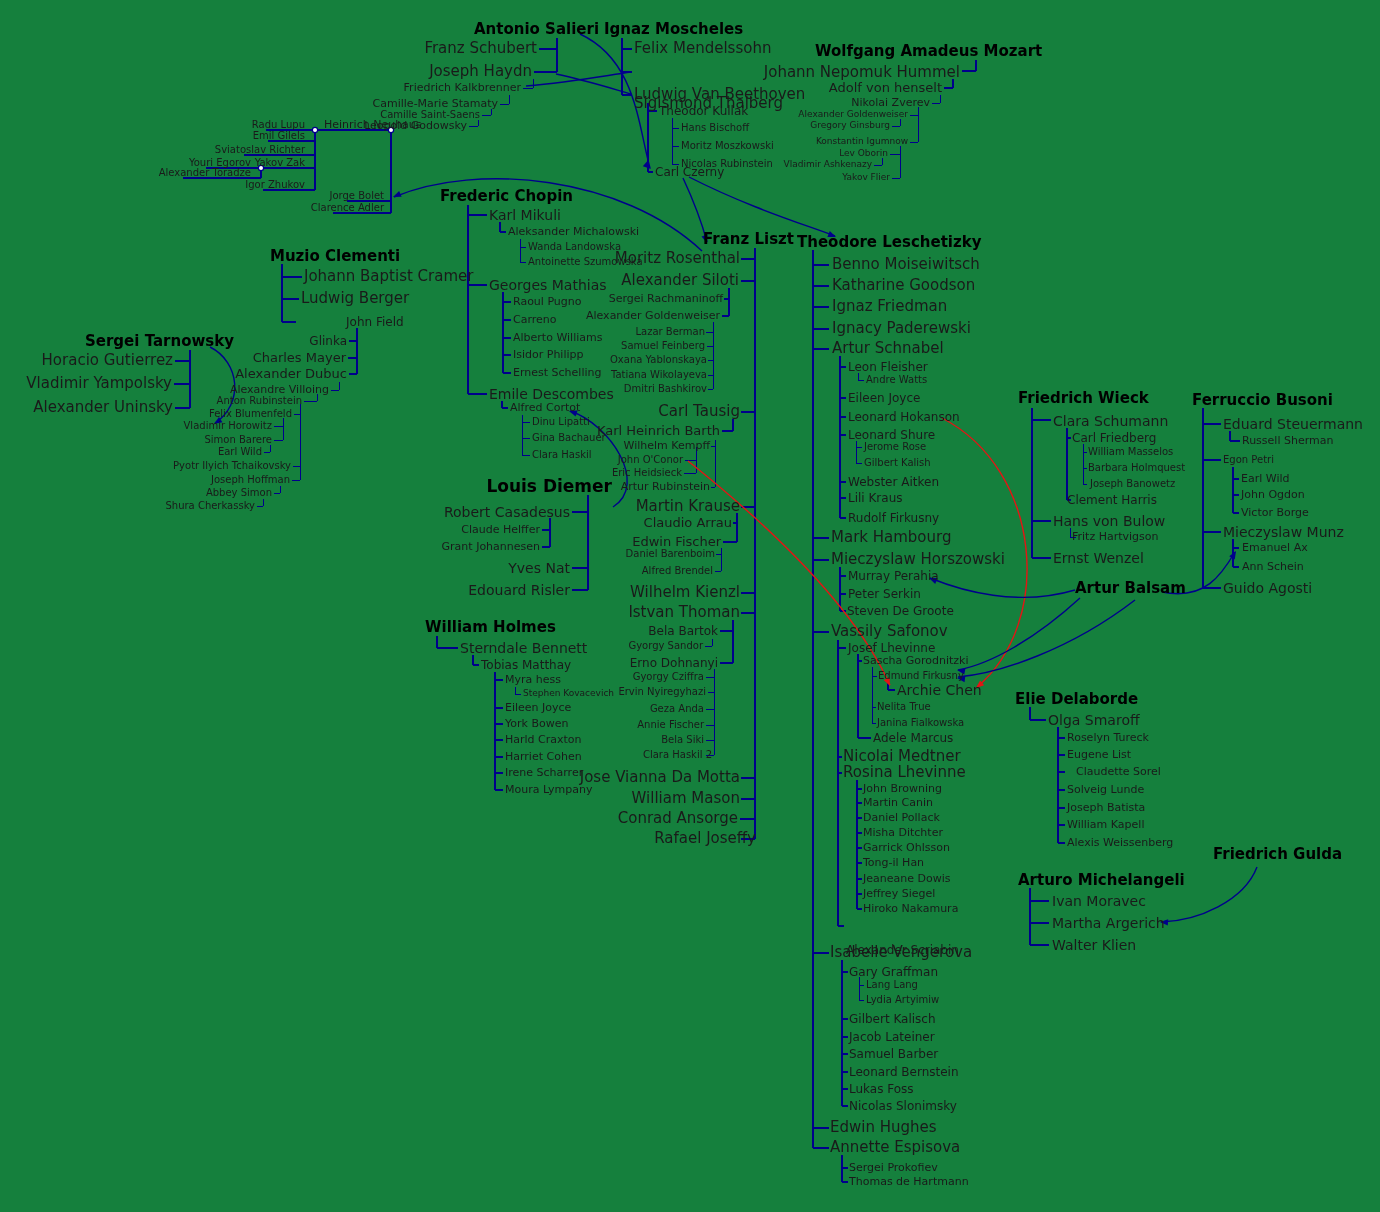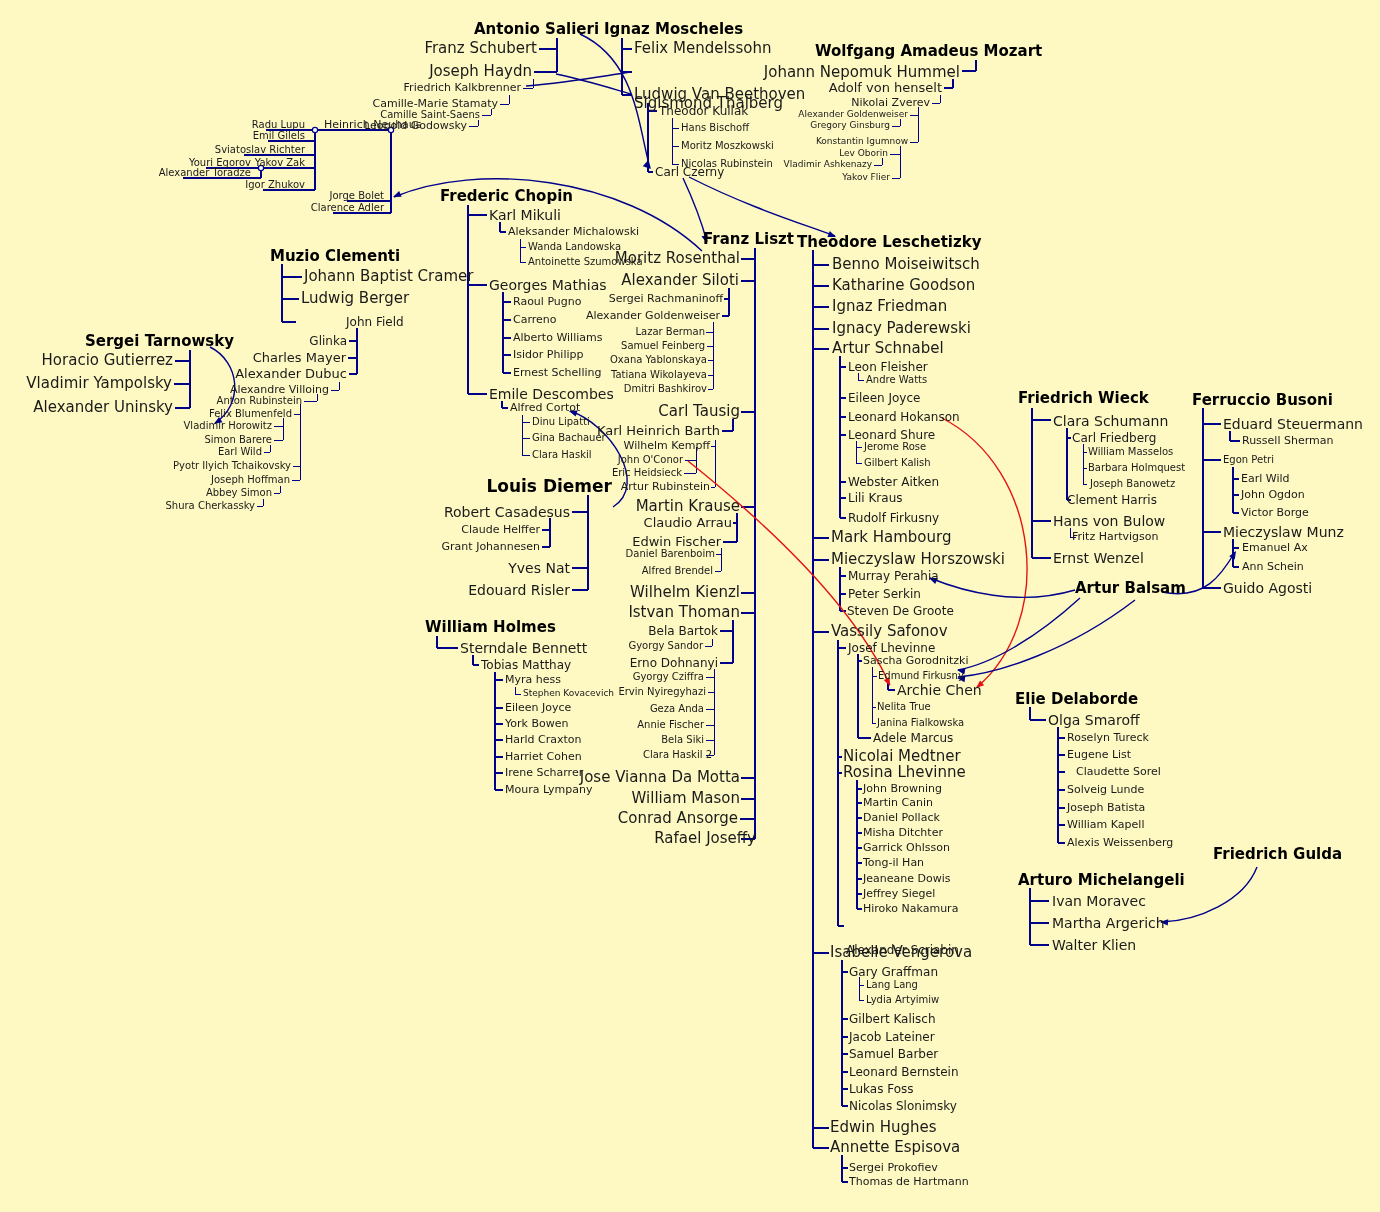--- a/index.html
+++ b/index.html
@@ -6,21 +6,21 @@
   #stage{position:relative;width:1380px;height:1212px;background:#fff;overflow:hidden;
          font-family:"DejaVu Sans","Liberation Sans",sans-serif;}
   #connector-svg{position:absolute;left:0;top:0;}
   .node{position:absolute;white-space:nowrap;color:#1a1a1a;transform:translateY(-52%);line-height:1;}
   .node.r{transform:translate(-100%,-52%);}
   .node.b{font-weight:bold;color:#000;}
 </style>
 </head>
 <body>
 
-<div id="stage" style="background: #fef9c3;">
+<div id="stage" style="background: #15803d;">
   <svg id="connector-svg" width="1380" height="1212" viewBox="0 0 1380 1212">
       <line x1="557" y1="38" x2="557" y2="72" stroke="#00008b" stroke-width="2" shape-rendering="crispEdges"></line>
       <line x1="539" y1="49" x2="557" y2="49" stroke="#00008b" stroke-width="2" shape-rendering="crispEdges"></line>
       <line x1="534" y1="72" x2="557" y2="72" stroke="#00008b" stroke-width="2" shape-rendering="crispEdges"></line>
       <line x1="523" y1="88" x2="533" y2="88" stroke="#00008b" stroke-width="1" shape-rendering="crispEdges"></line>
       <line x1="533" y1="79" x2="533" y2="88" stroke="#00008b" stroke-width="1" shape-rendering="crispEdges"></line>
       <line x1="500" y1="104" x2="509" y2="104" stroke="#00008b" stroke-width="1" shape-rendering="crispEdges"></line>
       <line x1="509" y1="95" x2="509" y2="104" stroke="#00008b" stroke-width="1" shape-rendering="crispEdges"></line>
       <line x1="482" y1="115" x2="491" y2="115" stroke="#00008b" stroke-width="1" shape-rendering="crispEdges"></line>
       <line x1="491" y1="109" x2="491" y2="115" stroke="#00008b" stroke-width="1" shape-rendering="crispEdges"></line>

